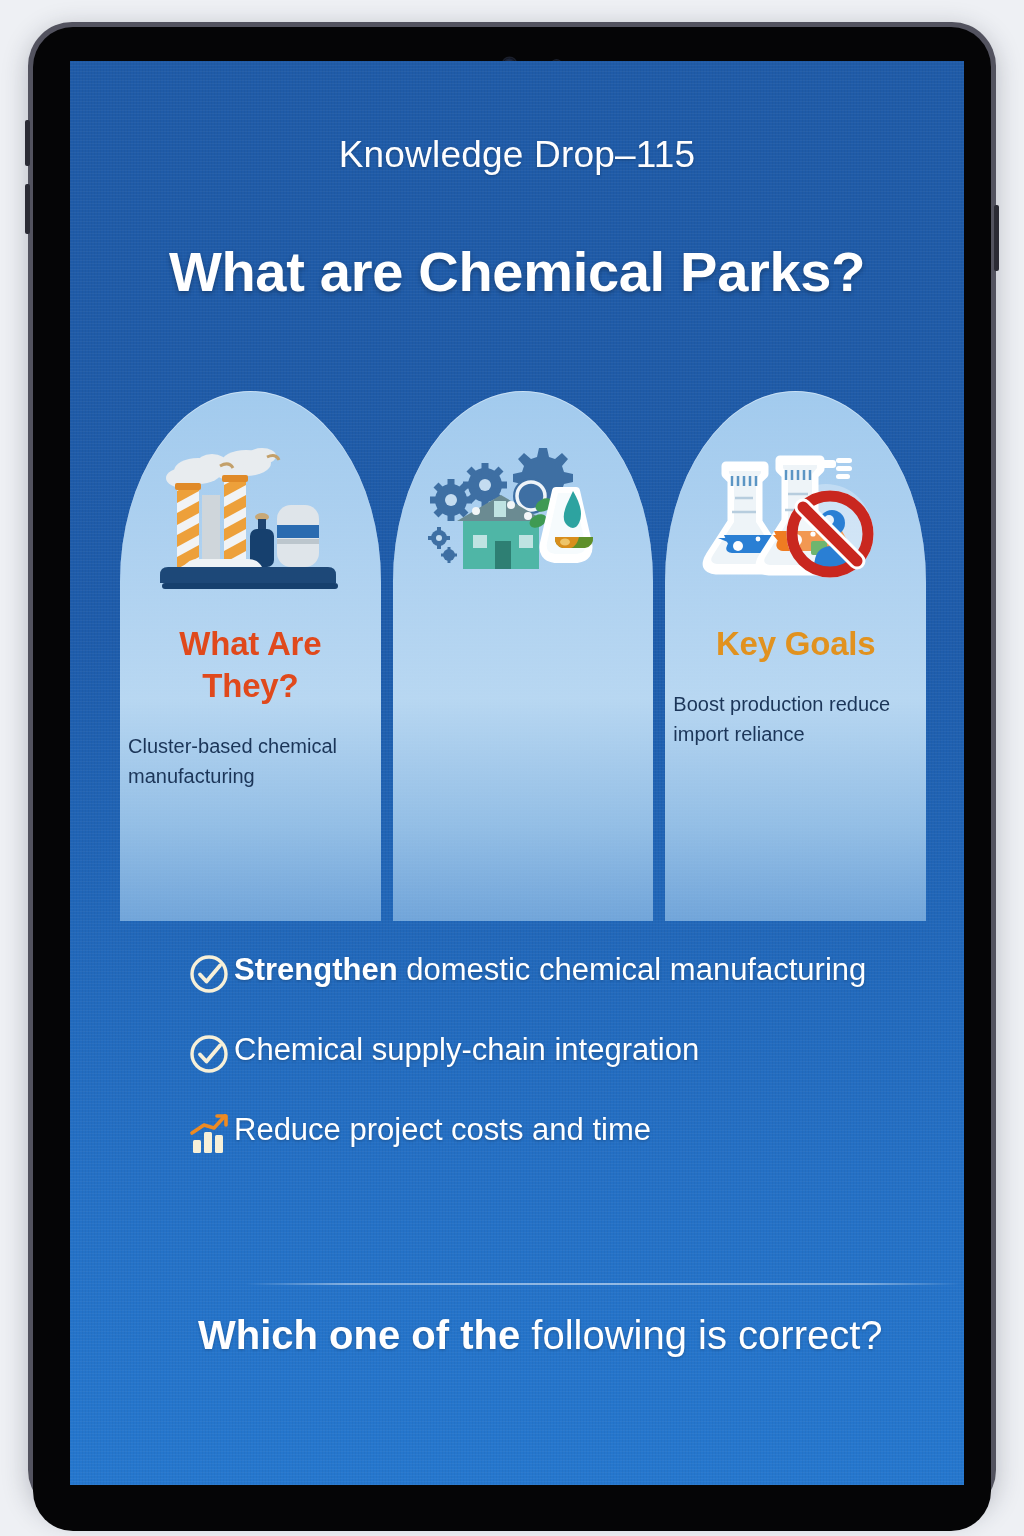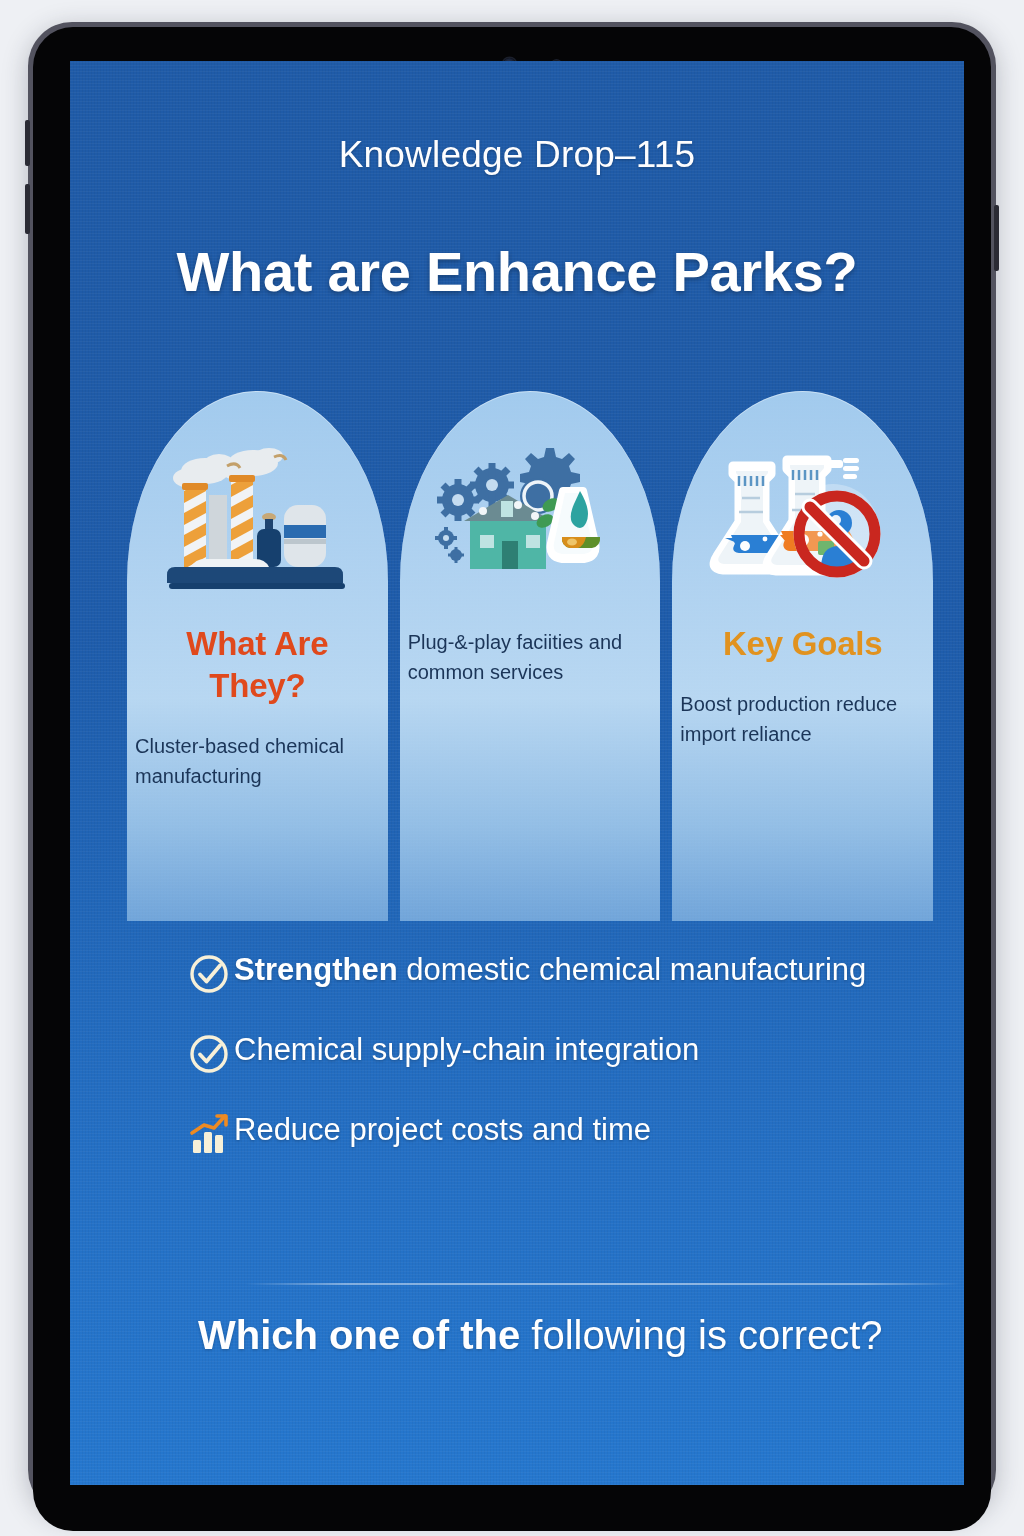--- a/index.html
+++ b/index.html
@@ -90,21 +90,21 @@
     position: absolute; top: 178px; left: 0; width: 100%;
     text-align: center;
     font-size: 56px; font-weight: 700; color: #ffffff;
     letter-spacing: -.3px;
     text-shadow: 0 2px 5px rgba(0,0,0,.3);
   }
 
   
   #cards {
     position: absolute;
-    left: 51px; top: 330px;
+    left: 44px; top: 330px;
     width: 818px; height: 530px;
     display: flex;
   }
   .card {
     position: relative;
     flex: 1 1 0;
     display: flex;
     flex-direction: column;
     align-items: center;
   }
@@ -227,21 +227,21 @@
   <div class="side-btn" id="power"></div>
 
   <div id="bezel">
     <div id="camera"></div>
     <div id="sensor"></div>
 
     <div id="screen">
       <div id="content">
 
         <div id="kicker">Knowledge Drop–115</div>
-        <div id="title">What are Enhance Parks?</div>
+        <div id="title">What are Chemical Parks?</div>
 
         <div id="cards">
 
           <div class="card" id="card-0">
             <div class="card-shell"></div>
             <div class="card-inner">
               <div class="card-art">
                 <svg width="200" height="160" viewBox="0 0 200 160">
 
                   <g fill="#e8ecef">
@@ -377,21 +377,20 @@
 
                   <path d="M133 48 l20 0 l12 52 q3 14 -11 16 h-22 q-14 -2 -11 -16 z" fill="#ffffff" stroke="#ffffff" stroke-width="8" stroke-linejoin="round"></path>
                   <path d="M135 50 l16 0 l11 50 q2 10 -8 11 h-22 q-10 -1 -8 -11 z" fill="#f6fbfd"></path>
                   <path d="M132 94 h38 q1 9 -8 11 h-22 q-9 -2 -8 -11z" fill="#5e8f2a"></path>
                   <path d="M132 94 h24 q-2 9 -8 11 h-8 q-9 -2 -8 -11z" fill="#d88e1c"></path>
                   <ellipse cx="142" cy="99" rx="5" ry="3.5" fill="#eec56a"></ellipse>
 
                   <path d="M150 48 q12 20 6 32 q-4 8 -11 3 q-8 -6 -1 -22z" fill="#2da3a0"></path>
                 </svg>
               </div>
-              <div class="card-body">Plug-&amp;-play faciities and common services</div>
             </div>
           </div>
 
           <div class="card" id="card-2">
             <div class="card-shell"></div>
             <div class="card-inner">
               <div class="card-art">
                 <svg width="200" height="165" viewBox="0 0 200 165">
 
                   <circle cx="130" cy="92" r="46" fill="rgba(255,255,255,.28)"></circle>

